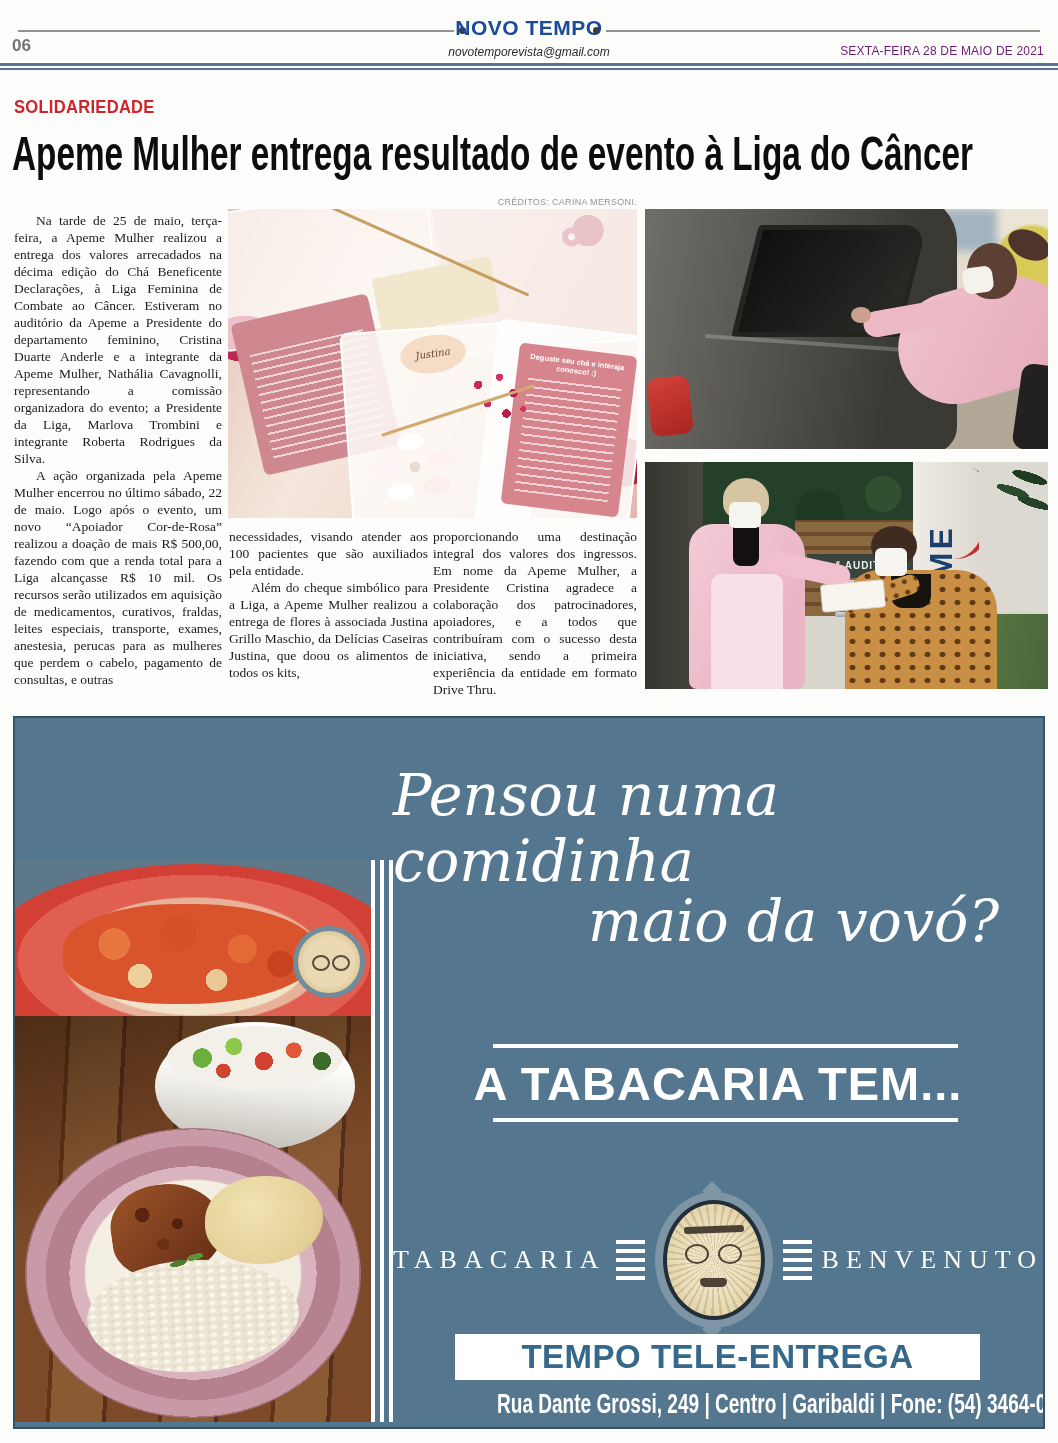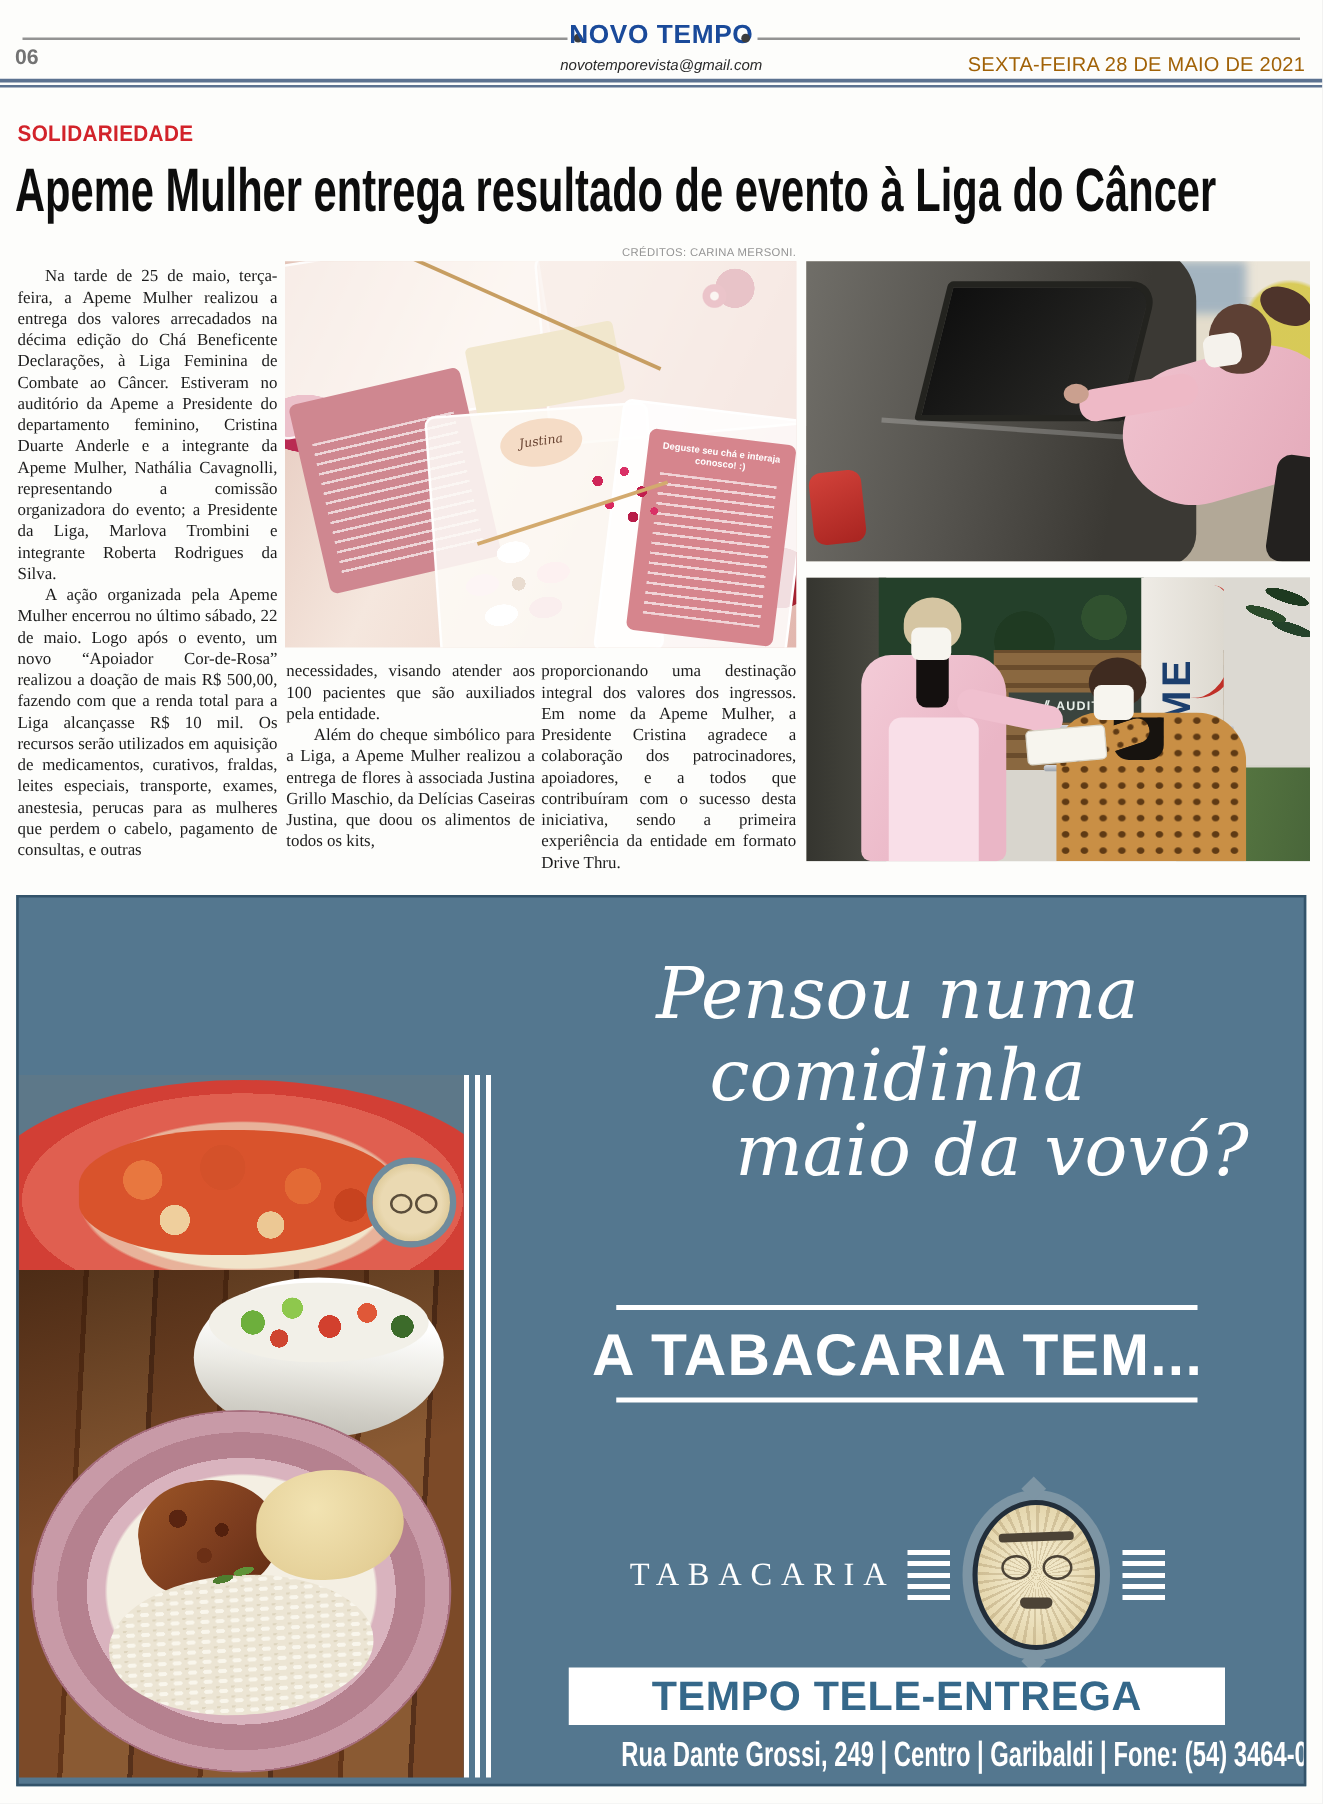--- a/index.html
+++ b/index.html
@@ -12,21 +12,21 @@
 
   
   .pageno{left:12px;top:36px;font-weight:bold;font-size:17px;color:#737373;}
   .rule-l{left:18px;top:30px;width:436px;height:2px;background:#939393;}
   .dot-l{left:459px;top:27px;width:7px;height:7px;border-radius:50%;background:#3c3c3c;}
   .masthead{left:0;right:0;top:16px;text-align:center;font-weight:bold;font-size:21px;
             letter-spacing:.5px;color:#1a4a9a;}
   .dot-r{left:593px;top:27px;width:7px;height:7px;border-radius:50%;background:#3c3c3c;}
   .rule-r{left:606px;top:30px;width:434px;height:2px;background:#939393;}
   .email{left:0;right:0;top:45px;text-align:center;font-style:italic;font-size:12px;color:#2a2a2a;}
-  .date{right:14px;top:44px;font-size:16px;color:#a16207;letter-spacing:.2px;}
+  .date{right:14px;top:44px;font-size:12px;color:#701a75;letter-spacing:.2px;}
   .hr1{left:0;top:63px;width:100%;height:3px;background:#5c7290;}
   .hr2{left:0;top:68px;width:100%;height:2px;background:#5c7290;}
 
   
   .kicker{left:14px;top:97px;font-weight:bold;font-size:18px;color:#d2232a;
           transform:scaleX(.92);transform-origin:left top;letter-spacing:.3px;}
   .headline{left:12px;top:129px;font-weight:bold;font-size:49px;line-height:1;color:#0d0d0d;
             white-space:nowrap;transform:scaleX(.68);transform-origin:left top;}
   .credits{left:228px;width:409px;top:197px;text-align:right;font-size:9px;color:#949494;letter-spacing:.3px;}
   .textcol p{margin:0;text-indent:22px;font-family:"Liberation Serif",serif;font-size:13.5px;
@@ -210,21 +210,21 @@
       background-size:12px 8px;}
   .tb-garnish{left:150px;top:236px;width:44px;height:18px;transform:rotate(-15deg);background:
       radial-gradient(ellipse 14px 5px at 30% 50%, #4e7d2e 60%, transparent 61%),
       radial-gradient(ellipse 14px 5px at 70% 40%, #5f9338 60%, transparent 61%);}
   .ad-stripes{left:356px;top:142px;width:22px;height:562px;
       background:repeating-linear-gradient(90deg,#fff 0 4px,transparent 4px 9px);}
 
   
   .ad-right{left:378px;top:0;width:650px;height:709px;color:#fff;}
   .script{font-family:"DejaVu Serif",serif;font-style:italic;}
-  .ad-line1{left:0;top:44px;width:100%;text-align:center;font-size:57px;}
+  .ad-line1{left:0;top:44px;width:100%;text-align:left;font-size:57px;}
   .ad-line2{left:0;top:170px;width:100%;text-align:right;padding-right:44px;box-sizing:border-box;font-size:57px;}
   .ad-rule1{left:100px;top:326px;width:465px;height:4px;background:#fff;}
   .ad-sub{left:0;top:338px;width:100%;text-align:center;font-weight:bold;font-size:47px;letter-spacing:1px;}
   .ad-rule2{left:100px;top:400px;width:465px;height:4px;background:#fff;}
   .ad-tag{left:0;top:412px;width:100%;text-align:center;font-size:36px;}
   .ad-logo{left:0;top:472px;width:100%;height:140px;display:flex;align-items:center;justify-content:center;gap:10px;}
   .brand{font-family:"Liberation Serif",serif;font-size:26px;letter-spacing:7px;color:#fff;white-space:nowrap;}
   .lstripes{width:34px;height:40px;background:repeating-linear-gradient(0deg,#fff 0 4px,transparent 4px 9px);}
   .medallion{position:relative;width:118px;height:136px;background:#7d95a4;border-radius:50%;flex:0 0 auto;}
   .med-orn-t{left:50px;top:-8px;width:14px;height:14px;background:#7d95a4;transform:rotate(45deg);}
@@ -378,19 +378,20 @@
           <div class="med-orn-b"></div>
           <div class="med-inner">
             <div class="med-burst"></div>
             <div class="med-hat"></div>
             <div class="med-glass-l"></div>
             <div class="med-glass-r"></div>
             <div class="med-stache"></div>
           </div>
         </span>
         <span class="lstripes"></span>
+        <span class="brand">BENVENUTO</span>
       </div>
       <div class="ad-banner">TEMPO TELE-ENTREGA</div>
       <div class="ad-addr">Rua Dante Grossi, 249 | Centro | Garibaldi | Fone: (54) 3464-0635</div>
     </div>
   </section>
 
 </div>
 
 </body></html>

